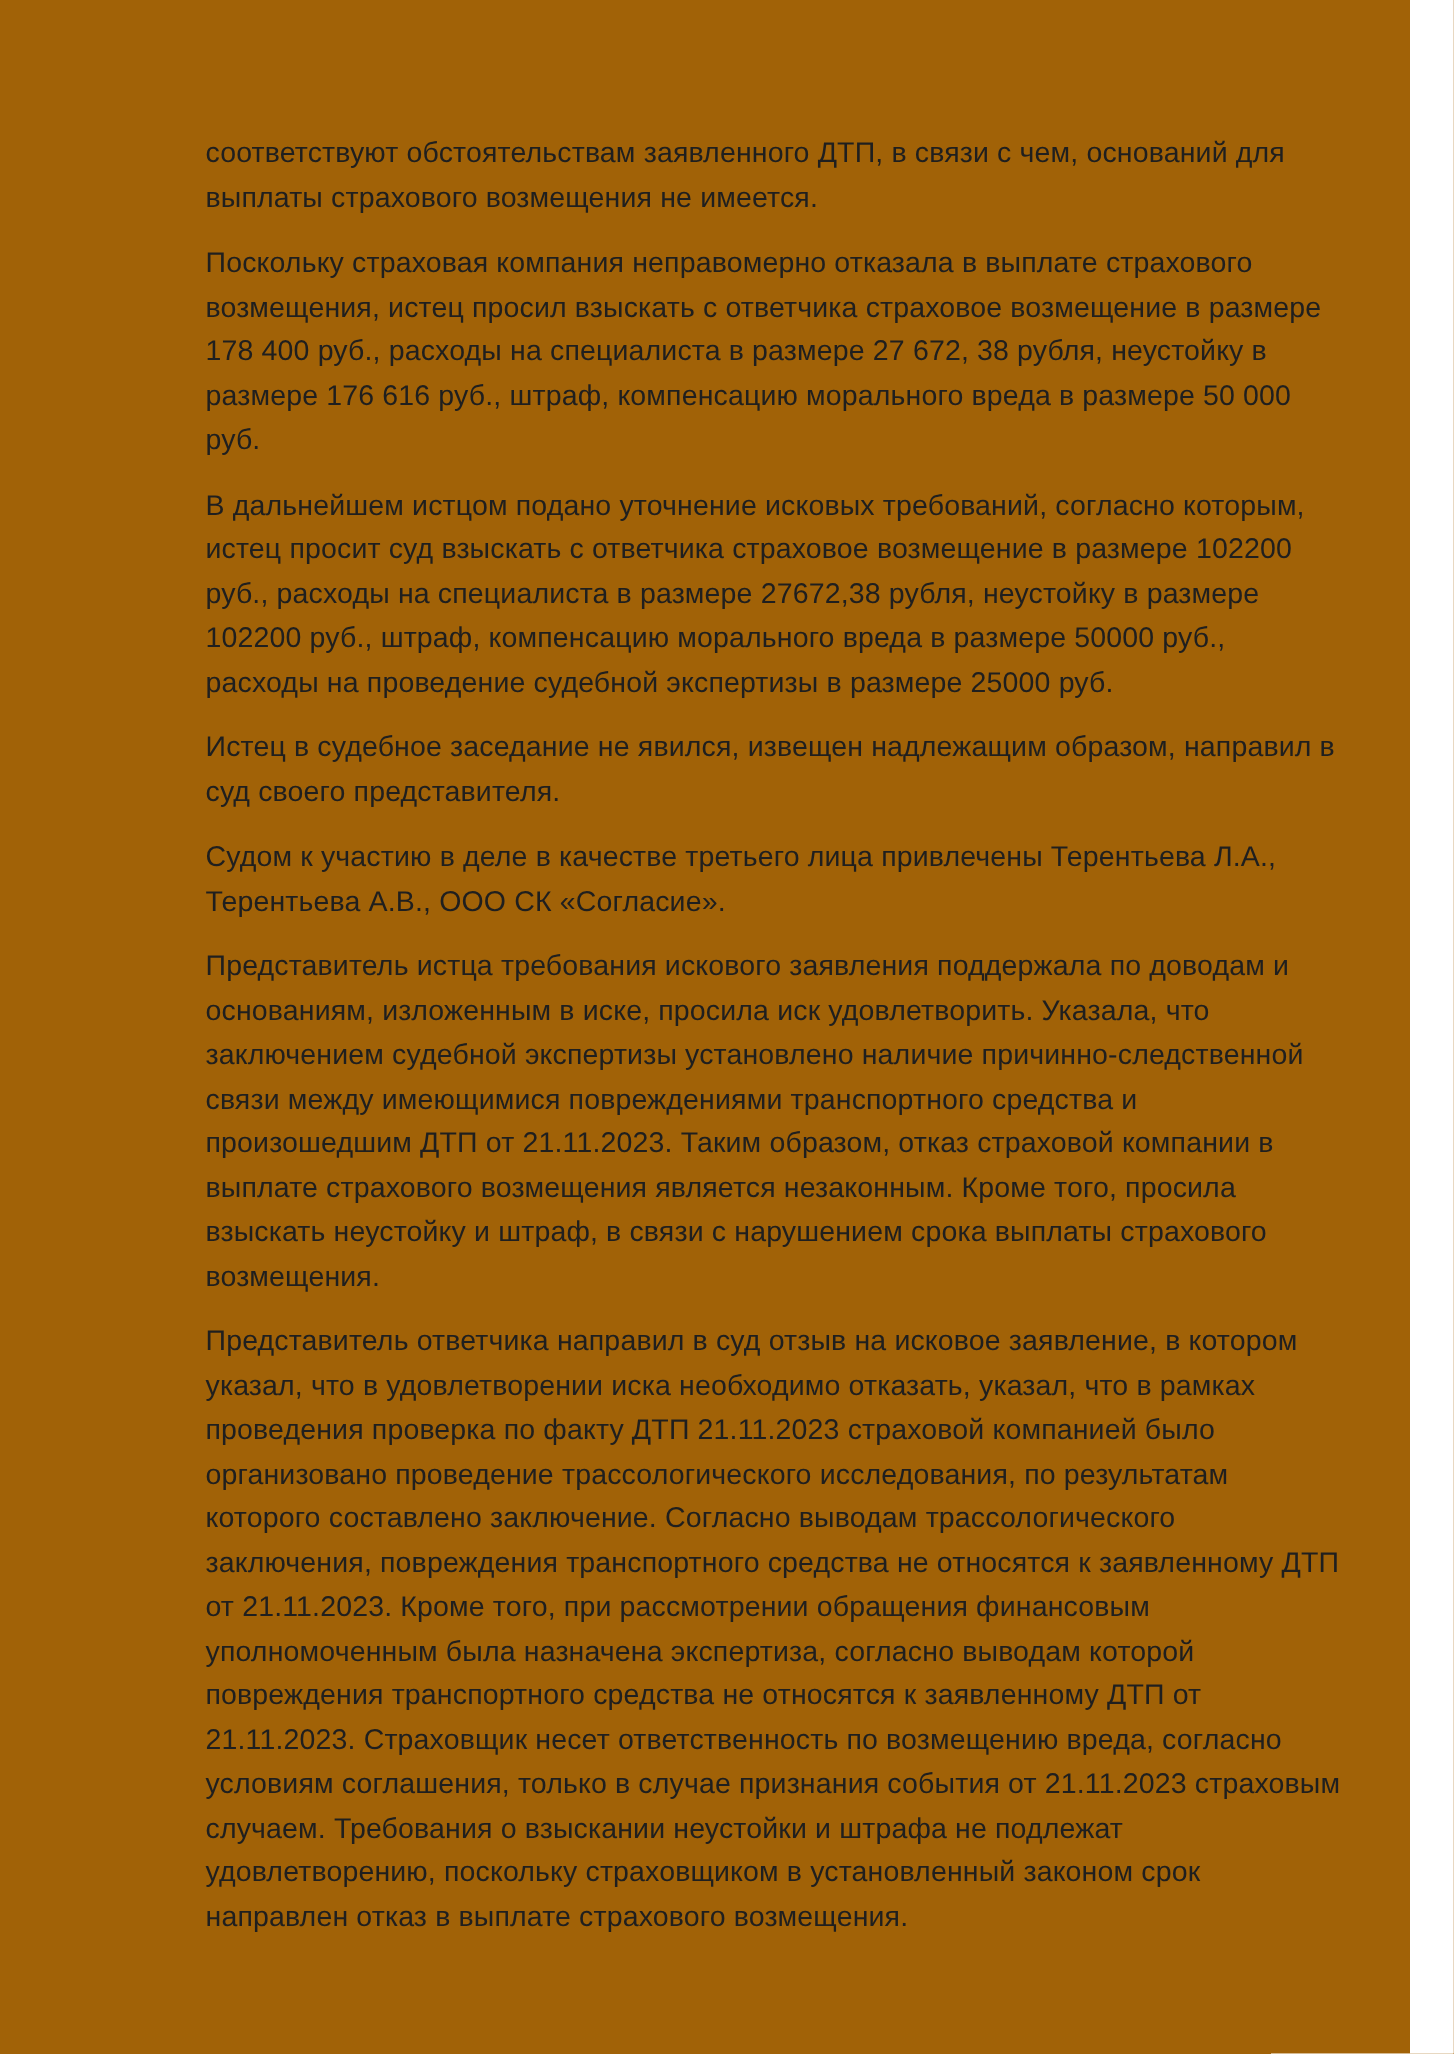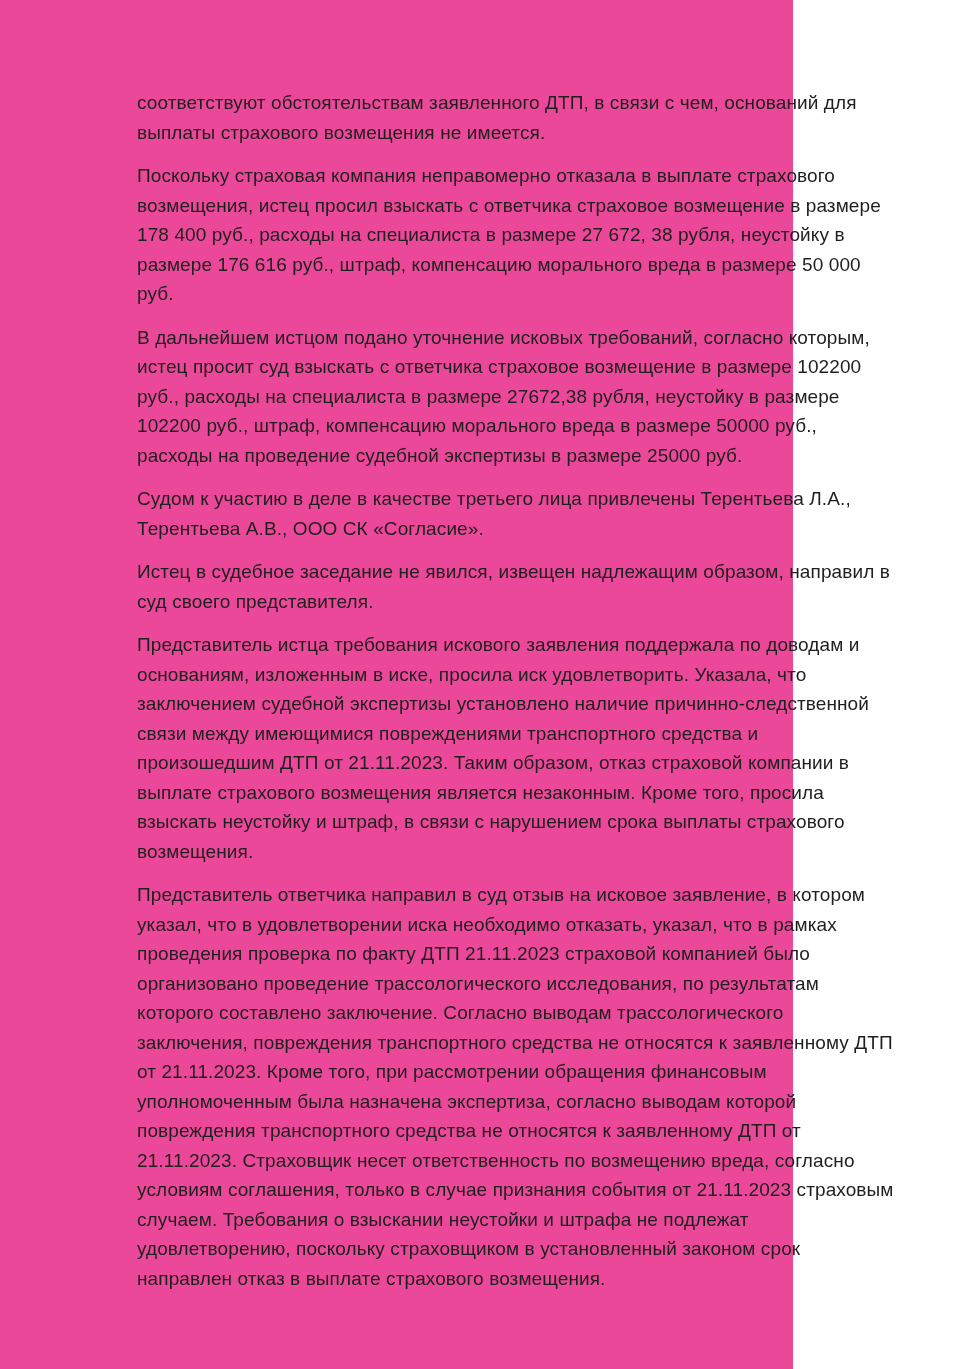--- a/index.html
+++ b/index.html
@@ -9,24 +9,24 @@
   }
   body {
     width: 969px;
     height: 1369px;
     overflow: hidden;
     font-family: "Liberation Sans", "DejaVu Sans", sans-serif;
     font-stretch: condensed;
   }
   .page {
     box-sizing: border-box;
-    width: 793px;
+    width: 940px;
     height: 1369px;
     padding: 88px 80px 40px 137px;
-    background: #ec4899;
+    background: #a16207;
   }
   .text-column {
     width: 757px;
   }
   .text-column p {
     margin: 0 0 14px 0;
     font-size: 19px;
     line-height: 29.5px;
     color: #1f1f1f;
     letter-spacing: 0.1px;
@@ -34,18 +34,18 @@
   }
 </style>
 </head>
 <body>
 
 <div class="page">
   <div class="text-column">
     <p>соответствуют обстоятельствам заявленного ДТП, в связи с чем, оснований для выплаты страхового возмещения не имеется.</p>
     <p>Поскольку страховая компания неправомерно отказала в выплате страхового возмещения, истец просил взыскать с ответчика страховое возмещение в размере 178 400 руб., расходы на специалиста в размере 27 672, 38 рубля, неустойку в размере 176 616 руб., штраф, компенсацию морального вреда в размере 50 000 руб.</p>
     <p>В дальнейшем истцом подано уточнение исковых требований, согласно которым, истец просит суд взыскать с ответчика страховое возмещение в размере 102200 руб., расходы на специалиста в размере 27672,38 рубля, неустойку в размере 102200 руб., штраф, компенсацию морального вреда в размере 50000 руб., расходы на проведение судебной экспертизы в размере 25000 руб.</p>
+    <p>Истец в судебное заседание не явился, извещен надлежащим образом, направил в суд своего представителя.</p>
     <p>Судом к участию в деле в качестве третьего лица привлечены Терентьева Л.А., Терентьева А.В., ООО СК «Согласие».</p>
-    <p>Истец в судебное заседание не явился, извещен надлежащим образом, направил в суд своего представителя.</p>
     <p>Представитель истца требования искового заявления поддержала по доводам и основаниям, изложенным в иске, просила иск удовлетворить. Указала, что заключением судебной экспертизы установлено наличие причинно-следственной связи между имеющимися повреждениями транспортного средства и произошедшим ДТП от 21.11.2023. Таким образом, отказ страховой компании в выплате страхового возмещения является незаконным. Кроме того, просила взыскать неустойку и штраф, в связи с нарушением срока выплаты страхового возмещения.</p>
     <p>Представитель ответчика направил в суд отзыв на исковое заявление, в котором указал, что в удовлетворении иска необходимо отказать, указал, что в рамках проведения проверка по факту ДТП 21.11.2023 страховой компанией было организовано проведение трассологического исследования, по результатам которого составлено заключение. Согласно выводам трассологического заключения, повреждения транспортного средства не относятся к заявленному ДТП от 21.11.2023. Кроме того, при рассмотрении обращения финансовым уполномоченным была назначена экспертиза, согласно выводам которой повреждения транспортного средства не относятся к заявленному ДТП от 21.11.2023. Страховщик несет ответственность по возмещению вреда, согласно условиям соглашения, только в случае признания события от 21.11.2023 страховым случаем. Требования о взыскании неустойки и штрафа не подлежат удовлетворению, поскольку страховщиком в установленный законом срок направлен отказ в выплате страхового возмещения.</p>
   </div>
 </div>
 
 </body></html>

